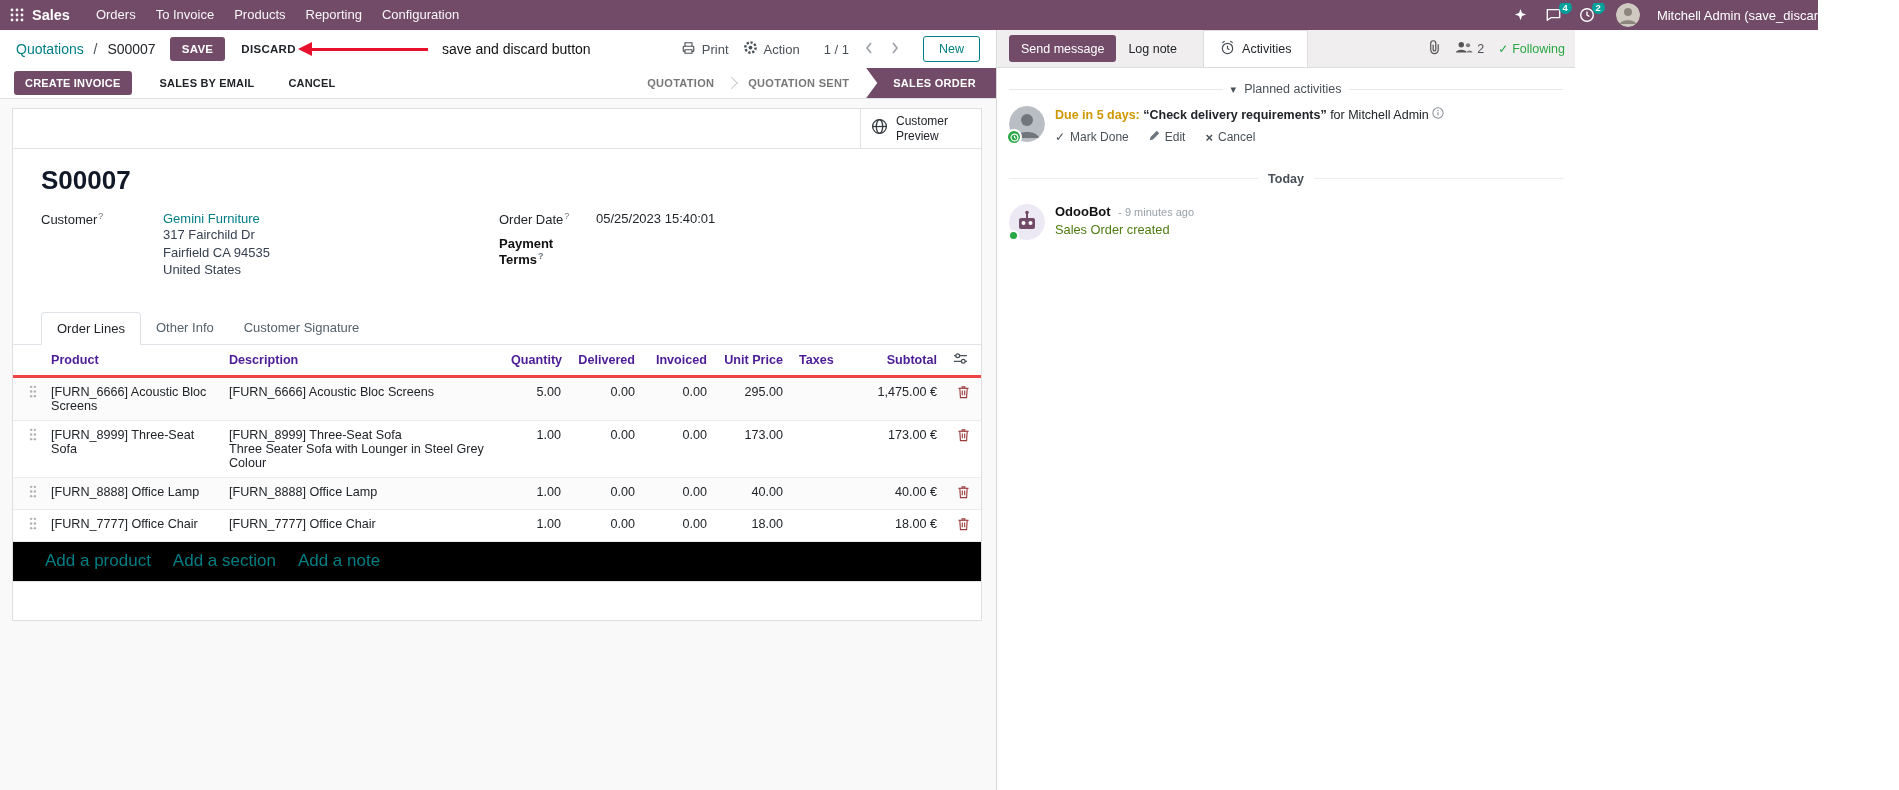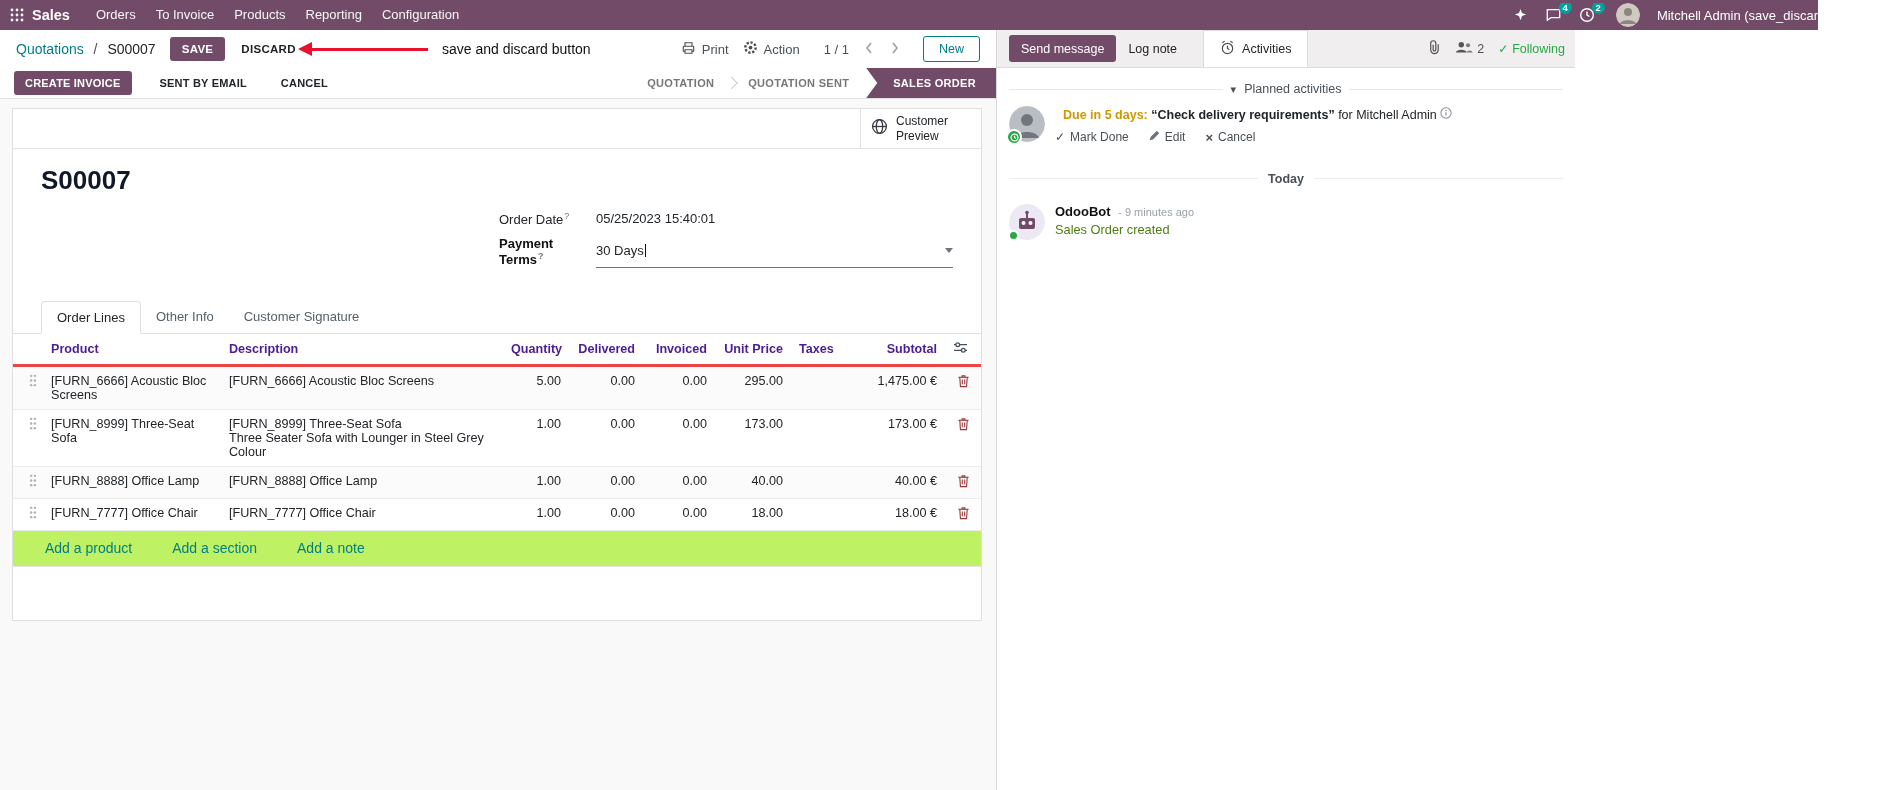--- a/index.html
+++ b/index.html
@@ -83,21 +83,21 @@
   .olines thead th{font-weight:700;color:#4c1d95;text-align:left;padding:7px 8px;border-bottom:3px solid #ef4444;}
   .olines th.num,.olines td.num{text-align:right;}
   .olines tbody td{padding:7px 8px;border-bottom:1px solid #ececec;color:#212529;vertical-align:top;}
   .olines tbody tr:nth-child(odd){background:#fbfbfb;}
   td.edited{color:#2160c4;}
   .c-handle{padding-left:16px !important;}
   .c-act{text-align:center;}
   .desc2:empty{display:none;}
   .icon-btn{background:none;border:none;padding:0;cursor:pointer;display:inline-flex;align-items:center;}
 
-  .add-links{display:flex;gap:40px;padding:9px 0 10px 32px;border-bottom:1px solid #e3e3e3;font-size:14px;background:#bef264;}
+  .add-links{display:flex;gap:22px;padding:9px 0 10px 32px;border-bottom:1px solid #e3e3e3;font-size:17px;background:#000000;}
   .add-links a{color:#017e84;text-decoration:none;cursor:pointer;}
 
   .sheet-footer{display:flex;padding:22px 28px 0;}
 
   
   .chatter-top{width:578px;height:38px;background:#f0eeee;border-bottom:1px solid #dcdcdc;display:flex;align-items:stretch;padding-left:12px;}
   .btn-send{background:#714B67;color:#fff;border:none;border-radius:3px;font-size:12.5px;padding:0 12px;align-self:center;height:27px;cursor:pointer;}
   .btn-lognote{background:none;border:none;color:#212529;font-size:12.5px;padding:0 12px;align-self:center;cursor:pointer;}
   .activities-tab{display:flex;align-items:center;gap:7px;background:#fff;border:1px solid #dcdcdc;border-bottom:none;padding:0 16px;margin-left:14px;font-size:12.5px;color:#212529;cursor:pointer;}
   .top-right{margin-left:auto;display:flex;align-items:center;gap:14px;padding-right:10px;}
@@ -108,21 +108,21 @@
   .planned-header{display:flex;align-items:center;gap:8px;margin:14px 12px 10px;color:#495057;font-size:12.5px;cursor:pointer;}
   .planned-header .hline{flex:1;height:1px;background:#e8e8e8;}
   .caret-glyph{font-size:11px;color:#495057;}
 
   .activity{display:flex;gap:10px;padding:0 12px;}
   .av-wrap{position:relative;width:36px;height:36px;flex:0 0 36px;}
   .av-wrap .av{width:36px;height:36px;border-radius:50%;overflow:hidden;display:block;}
   .av-badge{position:absolute;left:-3px;bottom:-3px;width:16px;height:16px;background:#28a745;border-radius:50%;border:2px solid #fff;display:flex;align-items:center;justify-content:center;}
   .bot-dot{position:absolute;left:-1px;bottom:-1px;width:11px;height:11px;background:#28a745;border-radius:50%;border:2px solid #fff;}
   .a-line1{font-size:12.5px;color:#212529;line-height:1.5;}
-  .due{color:#cf9700;font-weight:700;margin-left:8px;}
+  .due{color:#cf9700;font-weight:700;}
   .summary{font-weight:700;}
   .a-actions{display:flex;gap:20px;margin-top:5px;font-size:12px;color:#495057;align-items:center;}
   .a-actions .act{display:flex;align-items:center;gap:5px;cursor:pointer;}
   .glyph-check{color:#495057;font-size:12px;}
   .glyph-check.green{color:#28a745;}
   .glyph-cross{font-weight:700;font-size:13px;color:#495057;}
 
   .date-divider{display:flex;align-items:center;gap:10px;margin:27px 12px 12px;color:#495057;font-size:12.5px;font-weight:700;}
   .date-divider .hline{flex:1;height:1px;background:#ededed;}
 
@@ -238,21 +238,21 @@
             <span><svg width="8" height="12" viewBox="0 0 8 12" fill="none" stroke="#9aa0a6" stroke-width="1.6">
                   <path d="M2 1l4 5-4 5"></path>
                 </svg></span>
           </button>
           <button class="btn-new">New</button>
         </div>
       </div>
 
       <div class="statusbar-row">
         <button class="btn-primary">CREATE INVOICE</button>
-        <button class="btn-flat">SENT BY EMAIL</button>
+        <button class="btn-flat">SALES BY EMAIL</button>
         <button class="btn-flat">CANCEL</button>
         <div class="statusbar">
           <span class="status-step has-sep">QUOTATION</span>
           <span class="status-step">QUOTATION SENT</span>
           <span class="status-step active">SALES ORDER</span>
         </div>
       </div>
 
       <div class="content-area">
         <div class="sheet">
@@ -266,34 +266,38 @@
                   </svg></span>
               <span>Customer Preview</span>
             </button>
           </div>
 
           <div class="sheet-pad">
             <h1 class="rec-name">S00007</h1>
 
             <div class="groups">
               <div class="group g-left">
+                <div class="frow">
+                  <label><span>Customer</span><sup>?</sup></label>
+                  <div class="fval">
+                    <a>Gemini Furniture</a>
+                    <div class="addr">317 Fairchild Dr</div>
+                    <div class="addr">Fairfield CA 94535</div>
+                    <div class="addr">United States</div>
+                  </div>
+                </div>
               </div>
 
               <div class="group g-right">
                 <div class="frow">
                   <label><span>Order Date</span><sup>?</sup></label>
                   <div class="fval">05/25/2023 15:40:01</div>
                 </div>
                 <div class="frow">
                   <label class="bold"><span>Payment Terms</span><sup>?</sup></label>
-                  <div class="fval field-input">
-                    <span>30 Days</span>
-                    <span class="text-caret"></span>
-                    <span class="dd-caret"></span>
-                  </div>
                 </div>
               </div>
             </div>
           </div>
 
           <div class="tabs">
             <span class="tab active">Order Lines</span>
             <span class="tab">Other Info</span>
             <span class="tab">Customer Signature</span>
           </div>

